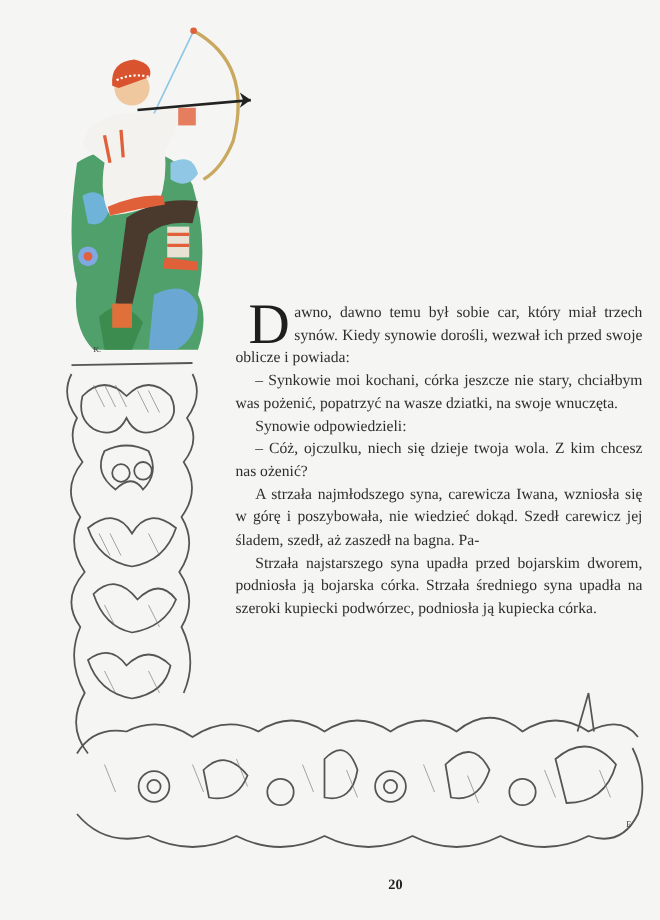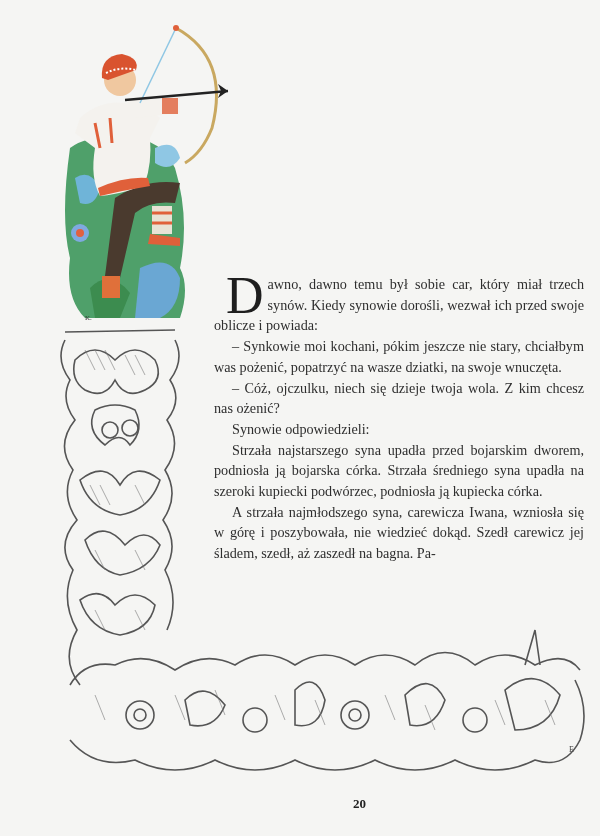--- a/index.html
+++ b/index.html
@@ -106,21 +106,21 @@
       <path d="M470 345 L480 310 L485 345"></path>
     </g>
     <g stroke="#777" stroke-width="0.6">
       <path d="M30 30 l10 20 M40 30 l10 20 M50 30 l10 20 M70 35 l10 20 M80 35 l10 20 M35 165 l10 20 M45 165 l10 20 M80 165 l10 20 M40 230 l10 20 M80 230 l10 20 M40 290 l10 20 M80 290 l10 20 M40 375 l10 25 M120 375 l10 25 M160 370 l10 25 M220 375 l10 25 M260 380 l10 25 M330 375 l10 25 M370 385 l10 25 M440 380 l10 25 M490 380 l10 25"></path>
     </g>
     <text x="514" y="432" font-size="8" fill="#444" font-family="Liberation Serif, serif">E</text>
   </svg>
 
   <div class="text-block">
     <p class="first"><span class="dropcap">D</span><span>awno, dawno temu był sobie car, który miał trzech synów. Kiedy synowie dorośli, wezwał ich przed swoje oblicze i powiada:</span></p>
-    <p>– Synkowie moi kochani, pókim jeszcze nie stary, chciałbym was pożenić, popatrzyć na wasze dziatki, na swoje wnuczęta.</p>
+    <p>– Synkowie moi kochani, córka jeszcze nie stary, chciałbym was pożenić, popatrzyć na wasze dziatki, na swoje wnuczęta.</p>
+    <p>Synowie odpowiedzieli:</p>
     <p>– Cóż, ojczulku, niech się dzieje twoja wola. Z kim chcesz nas ożenić?</p>
-    <p>Synowie odpowiedzieli:</p>
+    <p>A strzała najmłodszego syna, carewicza Iwana, wzniosła się w górę i poszybowała, nie wiedzieć dokąd. Szedł carewicz jej śladem, szedł, aż zaszedł na bagna. Pa-</p>
     <p>Strzała najstarszego syna upadła przed bojarskim dworem, podniosła ją bojarska córka. Strzała średniego syna upadła na szeroki kupiecki podwórzec, podniosła ją kupiecka córka.</p>
-    <p>A strzała najmłodszego syna, carewicza Iwana, wzniosła się w górę i poszybowała, nie wiedzieć dokąd. Szedł carewicz jej śladem, szedł, aż zaszedł na bagna. Pa-</p>
   </div>
 
   <div class="page-number">20</div>
 </div>
 
 </body></html>

